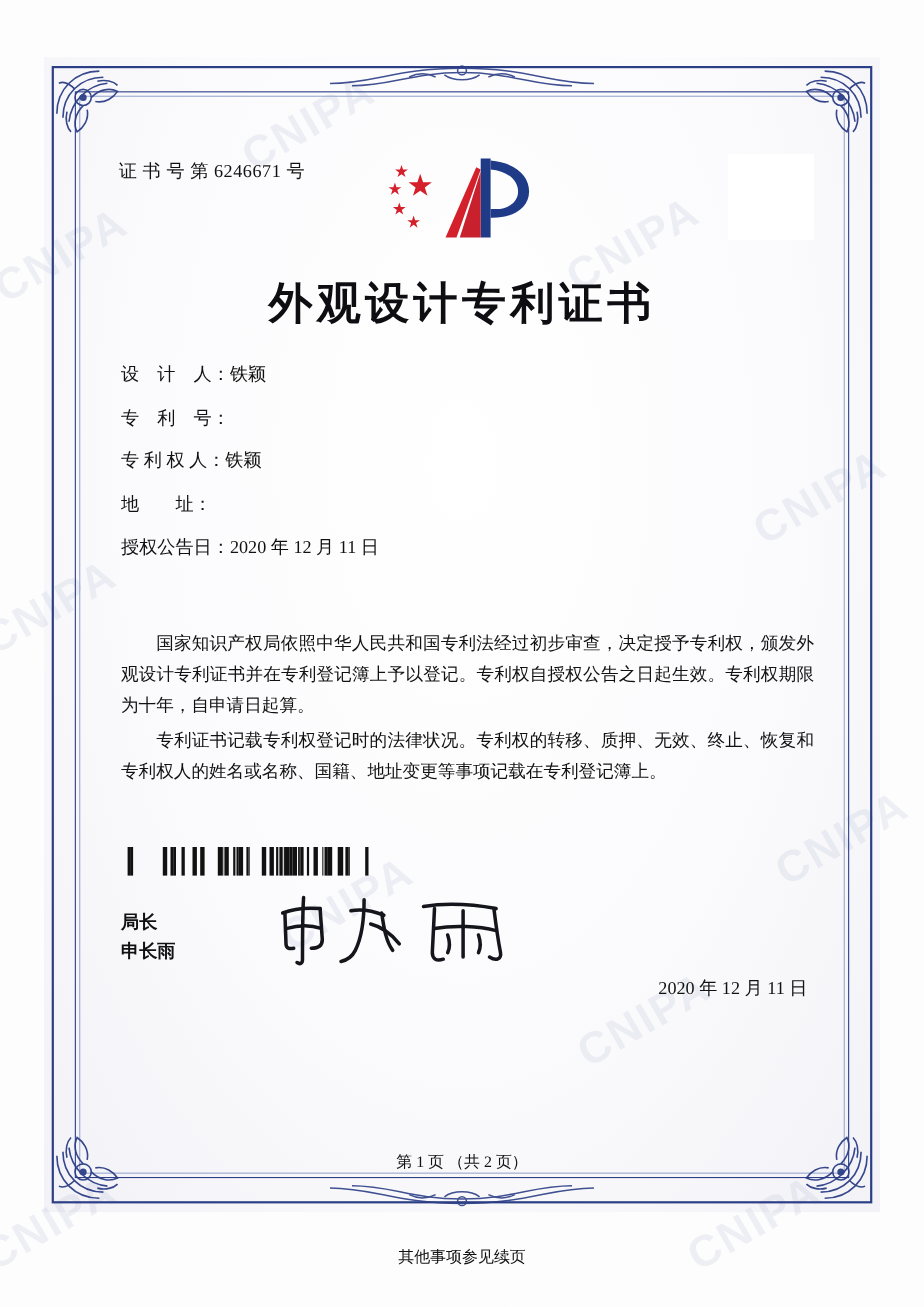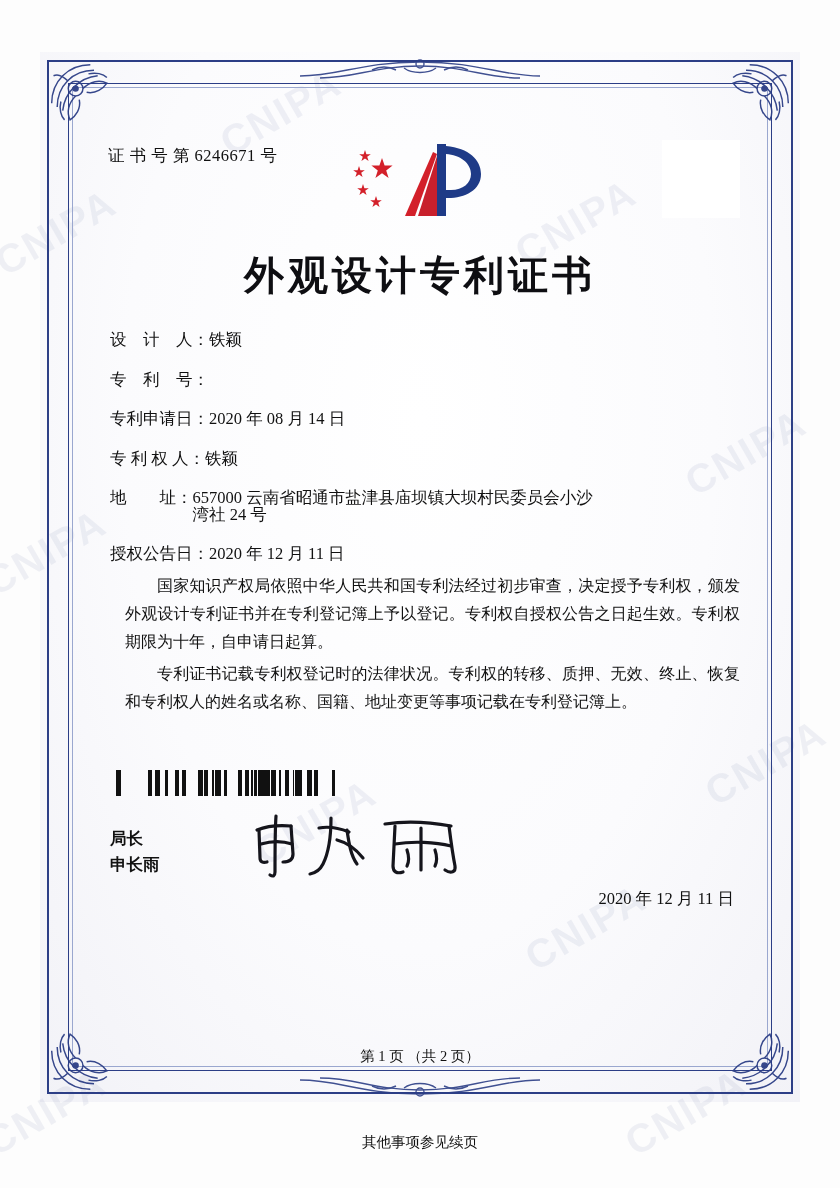--- a/index.html
+++ b/index.html
@@ -162,21 +162,21 @@
   }
   .field.two-col {
     display: flex;
     align-items: flex-start;
   }
   .col-a { flex: 0 0 300px; display: flex; }
   .col-b { flex: 1 1 auto; display: flex; }
 
   .paras {
     position: absolute;
-    left: 25px; right: 0;
+    left: 10px; right: 0;
     top: 452px;
     font-size: 16px;
     line-height: 28px;
     text-align: justify;
   }
   .paras p {
     margin: 0 0 4px 0;
     text-indent: 2em;
   }
 
@@ -365,36 +365,28 @@
 
       <div class="field">
         <span class="f-label">设    计    人：</span>
         <span class="f-value">铁颖</span>
       </div>
 
       <div class="field">
         <span class="f-label">专    利    号：</span>
       </div>
 
-      <div class="field">
-        <span class="f-label">专利申请日：</span>
-        <span class="f-value">2020 年 08 月 14 日</span>
-      </div>
 
       <div class="field">
         <span class="f-label">专 利 权 人：</span>
         <span class="f-value">铁颖</span>
       </div>
 
       <div class="field">
         <span class="f-label">地        址：</span>
-        <span class="f-value">
-          <span>657000  云南省昭通市盐津县庙坝镇大坝村民委员会小沙</span>
-          <span class="cont">湾社 24 号</span>
-        </span>
       </div>
 
       <div class="field two-col">
         <span class="col-a">
           <span class="f-label">授权公告日：</span>
           <span class="f-value">2020 年 12 月 11 日</span>
         </span>
       </div>
     </div>
 

